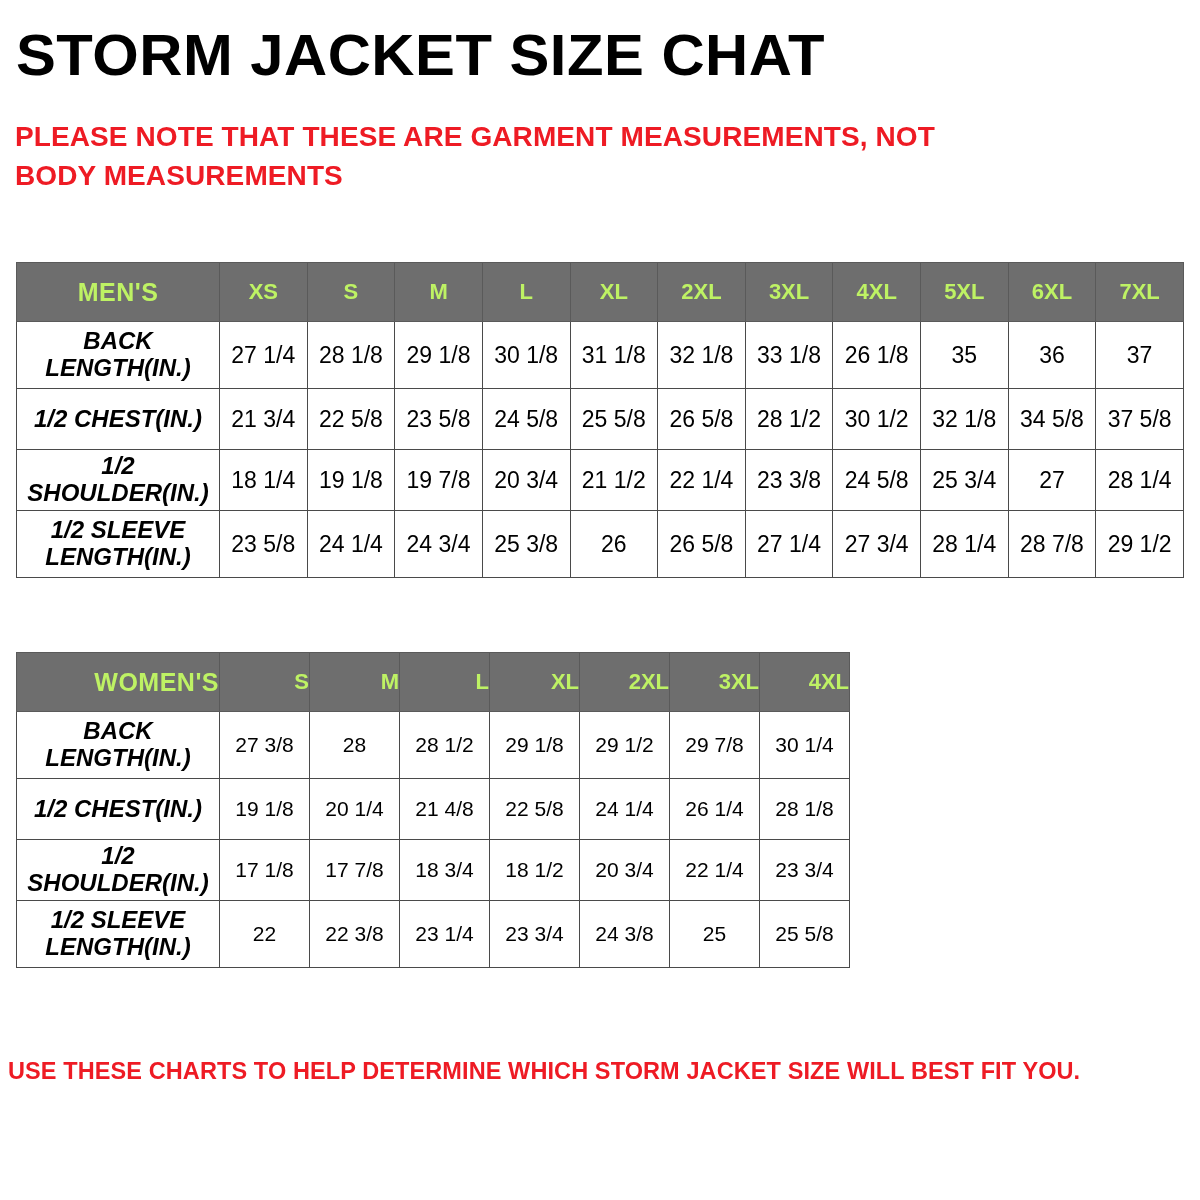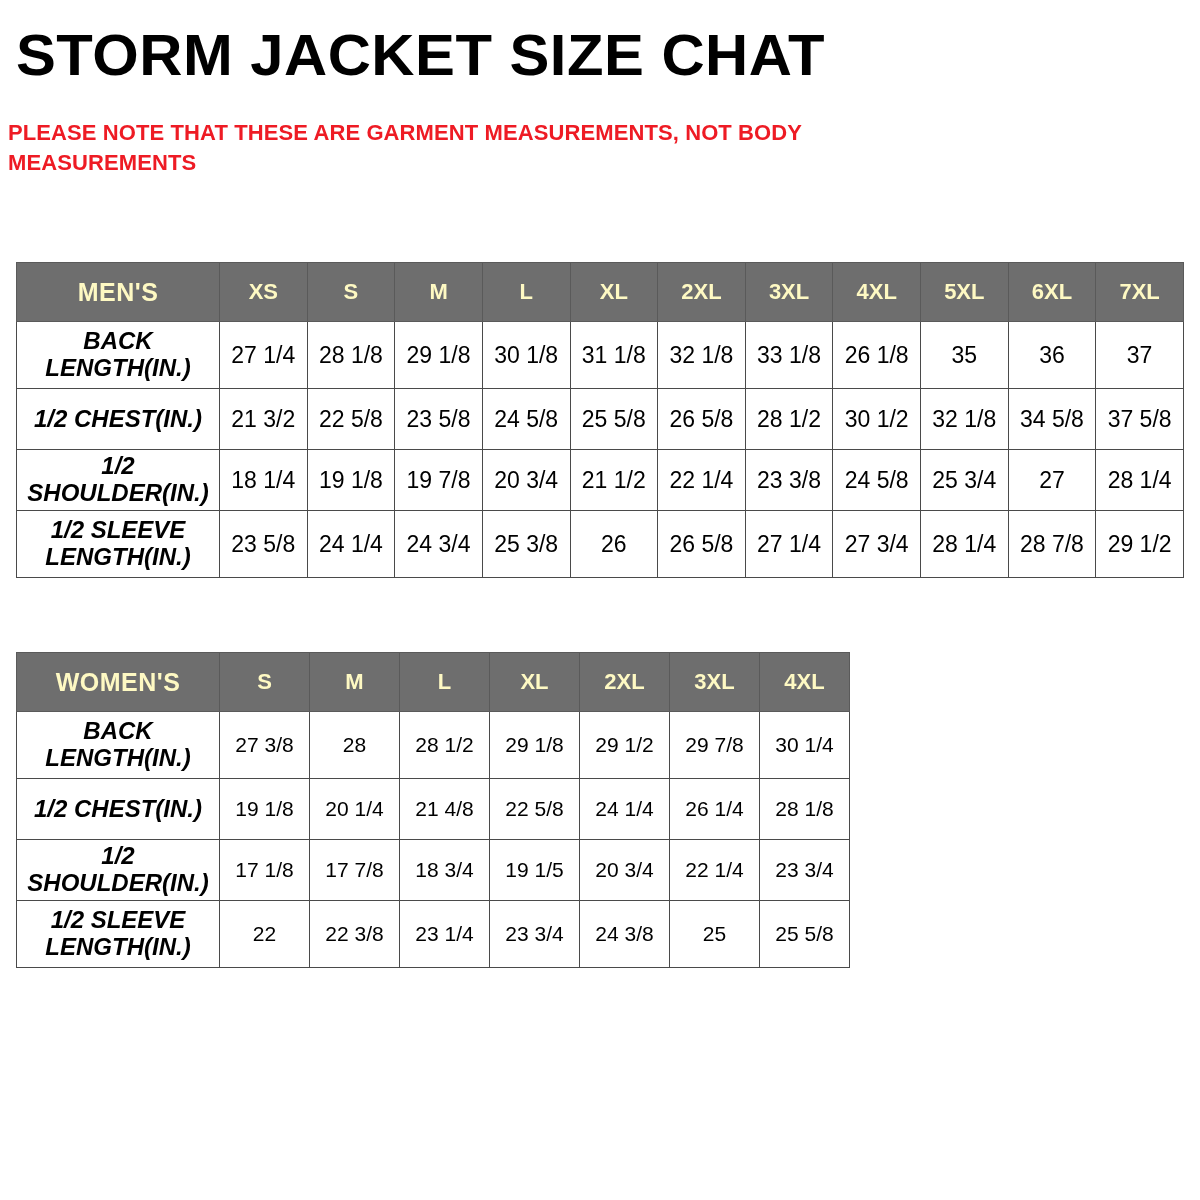--- a/index.html
+++ b/index.html
@@ -34,25 +34,25 @@
     line-height: 1.0;
     white-space: nowrap;
     font-family: "Liberation Sans", sans-serif;
     transform: scaleX(1.03);
     transform-origin: left top;
   }
 
   
   .note-top {
     position: absolute;
-    left: 8px;
+    left: 15px;
     top: 118px;
     width: 950px;
     color: #ee1b24;
-    font-size: 22px;
+    font-size: 28px;
     font-weight: bold;
     line-height: 1.38;
     letter-spacing: 0.1px;
   }
   .note-bottom {
     position: absolute;
     left: 8px;
     top: 1058px;
     width: 1120px;
     color: #ee1b24;
@@ -71,21 +71,21 @@
   }
   .sizetable td, .sizetable th {
     border: 1px solid #4a4a4a;
     text-align: center;
     vertical-align: middle;
     padding: 0;
     font-family: "Liberation Sans", sans-serif;
   }
   .sizetable thead th {
     background: #6e6e6e;
-    color: #fef9c3;
+    color: #bef264;
     font-weight: bold;
     border: 1px solid #5a5a5a;
   }
   .sizetable tbody td {
     color: #000000;
     background: #ffffff;
   }
   .rowlabel {
     font-weight: bold;
     line-height: 1.12;
@@ -103,21 +103,21 @@
   #men-table tbody td { height: 60px; font-size: 23px; }
   #men-table tbody td.rowlabel { font-size: 24px; }
   #men-table tbody tr.tall td { height: 66px; }
 
   
   #women-table {
     left: 16px;
     top: 652px;
     width: 834px;
   }
-  #women-table thead th { height: 58px; font-size: 22px; }
+  #women-table thead th { height: 58px; font-size: 22px; text-align: right; }
   #women-table thead th.corner { font-size: 25px; letter-spacing: 0.5px; }
   #women-table tbody td { height: 60px; font-size: 21px; }
   #women-table tbody td.rowlabel { font-size: 24px; }
   #women-table tbody tr.tall td { height: 66px; }
 
   .frac-cell { white-space: nowrap; }
 </style>
 </head>
 <body>
 
@@ -159,21 +159,21 @@
           <td class="frac-cell">33 1/8</td>
           <td class="frac-cell">26 1/8</td>
           <td class="frac-cell">35</td>
           <td class="frac-cell">36</td>
           <td class="frac-cell">37</td>
         </tr>
         <tr>
           <td class="rowlabel">
             <div>1/2  CHEST(IN.)</div>
           </td>
-          <td class="frac-cell">21 3/2</td>
+          <td class="frac-cell">21 3/4</td>
           <td class="frac-cell">22 5/8</td>
           <td class="frac-cell">23 5/8</td>
           <td class="frac-cell">24 5/8</td>
           <td class="frac-cell">25 5/8</td>
           <td class="frac-cell">26 5/8</td>
           <td class="frac-cell">28 1/2</td>
           <td class="frac-cell">30 1/2</td>
           <td class="frac-cell">32 1/8</td>
           <td class="frac-cell">34 5/8</td>
           <td class="frac-cell">37 5/8</td>
@@ -253,35 +253,36 @@
           <td class="frac-cell">26 1/4</td>
           <td class="frac-cell">28 1/8</td>
         </tr>
         <tr>
           <td class="rowlabel">
             <div>1/2 SHOULDER(IN.)</div>
           </td>
           <td class="frac-cell">17 1/8</td>
           <td class="frac-cell">17 7/8</td>
           <td class="frac-cell">18 3/4</td>
-          <td class="frac-cell">19 1/5</td>
+          <td class="frac-cell">18 1/2</td>
           <td class="frac-cell">20 3/4</td>
           <td class="frac-cell">22 1/4</td>
           <td class="frac-cell">23 3/4</td>
         </tr>
         <tr class="tall">
           <td class="rowlabel">
             <div>1/2  SLEEVE</div>
             <div>LENGTH(IN.)</div>
           </td>
           <td class="frac-cell">22</td>
           <td class="frac-cell">22 3/8</td>
           <td class="frac-cell">23 1/4</td>
           <td class="frac-cell">23 3/4</td>
           <td class="frac-cell">24 3/8</td>
           <td class="frac-cell">25</td>
           <td class="frac-cell">25 5/8</td>
         </tr>
       </tbody>
   </table>
 
+  <div class="note-bottom">USE THESE CHARTS TO HELP DETERMINE WHICH STORM JACKET  SIZE WILL BEST FIT YOU.</div>
 
 </div>
 
 </body></html>

